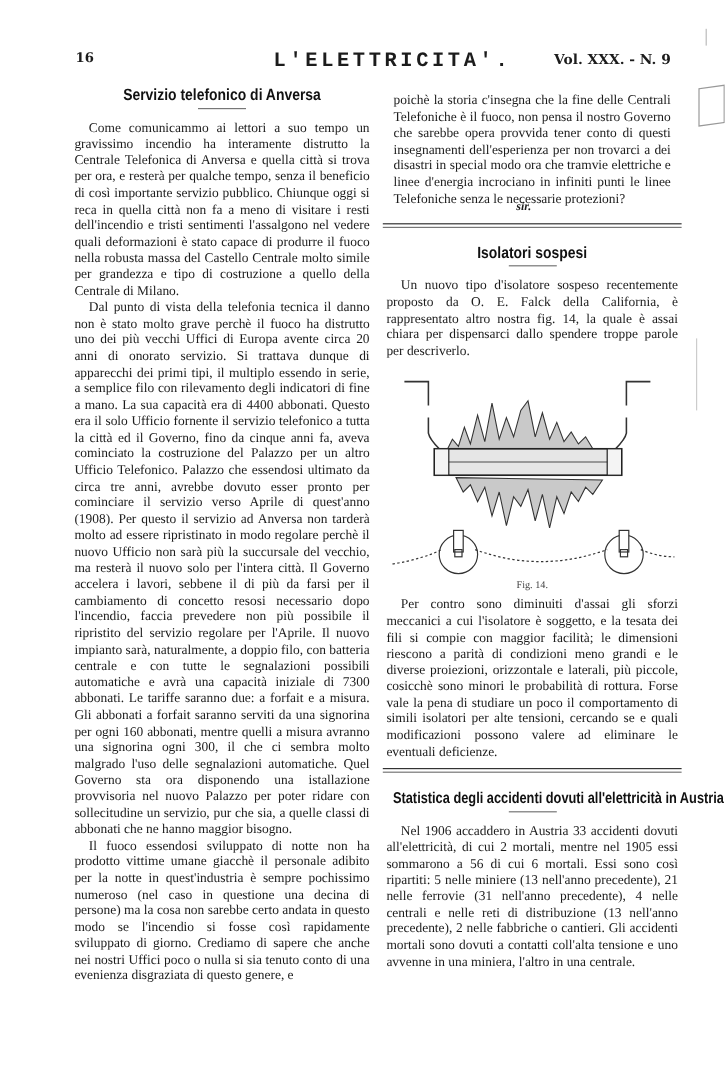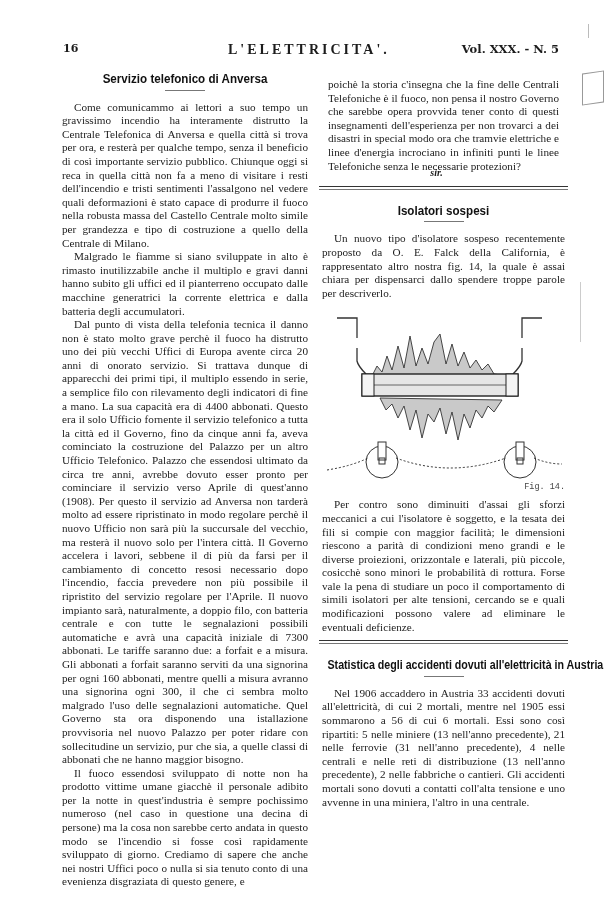--- a/index.html
+++ b/index.html
@@ -7,21 +7,21 @@
       width: 604px; height: 900px; overflow: hidden;
       background: #ffffff; position: relative;
       font-family: "Liberation Serif", "DejaVu Serif", serif;
       color: #1c1c1c;
     }
     .page { position: absolute; left: 0; top: 12px; width: 532px; height: 900px; }
 
     
     .run-head { position: absolute; top: 30px; left: 63px; width: 500px; height: 16px; font-size: 12px; font-weight: bold; }
     .pg-num { position: absolute; left: 0; top: 0; font-family: "DejaVu Serif", serif; font-size: 11px; }
-    .journal { position: absolute; left: 165px; top: 0; letter-spacing: 3px; font-family: Liberation Serif, serif; font-size: 14px; }
+    .journal { position: absolute; left: 165px; top: 0; letter-spacing: 3px; font-family: Liberation Mono, monospace; font-size: 17px; }
     .vol { position: absolute; right: 4px; top: 0; font-family: "DejaVu Serif", serif; font-size: 11.5px; }
 
     
     .col { position: absolute; top: 60px; font-size: 11.2px; line-height: 13.6px; text-align: justify; }
     .col-left { left: 62px; width: 246px; }
     .col-right { left: 322px; width: 243px; }
 
     .heading {
       font-family: "Liberation Sans", "DejaVu Sans", sans-serif;
       font-weight: bold; text-align: center; font-size: 13.5px;
@@ -32,41 +32,40 @@
     .heading-rule { width: 40px; height: 1px; background: #777; margin: 4px auto 10px auto; }
 
     p.para { margin: 0; text-indent: 12px; }
     p.cont { margin: 6px; text-indent: 0; }
     .sig { text-align: center; font-style: italic; font-weight: bold; font-size: 10px; margin-top: -13px; padding-right: 14px; }
 
     .sep { height: 2px; border-top: 1.5px solid #333; border-bottom: 0.5px solid #777; margin: 6px -3px 14px -3px; }
 
     .figure { position: relative; width: 243px; height: 190px; margin: 6px 0 2px 0; }
     .figure svg { position: absolute; left: 0; top: 0; }
-    .fig-caption { position: absolute; left: 0; width: 100%; top: 175px; text-align: right; font-size: 8.5px; color: #444; font-family: Liberation Mono, monospace; }
+    .fig-caption { position: absolute; left: 0; width: 100%; top: 175px; text-align: center; font-size: 8.5px; color: #444; }
 
     
     .edge-strip { position: absolute; left: 578px; top: 0; width: 26px; height: 900px; }
   </style>
 </head>
 <body>
 
 <div class="page">
 
   <div class="run-head">
     <span class="pg-num">16</span>
     <span class="journal">L'ELETTRICITA'.</span>
-    <span class="vol">Vol. XXX. - N. 5</span>
+    <span class="vol">Vol. XXX. - N. 9</span>
   </div>
 
   <div class="col col-left">
     <h2 class="heading">Servizio telefonico di Anversa</h2>
     <div class="heading-rule"></div>
     <p class="para">Come comunicammo ai lettori a suo tempo un gravissimo incendio ha interamente distrutto la Centrale Telefonica di Anversa e quella città si trova per ora, e resterà per qualche tempo, senza il beneficio di così importante servizio pubblico. Chiunque oggi si reca in quella città non fa a meno di visitare i resti dell'incendio e tristi sentimenti l'assalgono nel vedere quali deformazioni è stato capace di produrre il fuoco nella robusta massa del Castello Centrale molto simile per grandezza e tipo di costruzione a quello della Centrale di Milano.</p>
-    <p class="para">Malgrado le fiamme si siano sviluppate in alto è rimasto inutilizzabile anche il multiplo e gravi danni hanno subito gli uffici ed il pianterreno occupato dalle macchine generatrici la corrente elettrica e dalla batteria degli accumulatori.</p>
     <p class="para">Dal punto di vista della telefonia tecnica il danno non è stato molto grave perchè il fuoco ha distrutto uno dei più vecchi Uffici di Europa avente circa 20 anni di onorato servizio. Si trattava dunque di apparecchi dei primi tipi, il multiplo essendo in serie, a semplice filo con rilevamento degli indicatori di fine a mano. La sua capacità era di 4400 abbonati. Questo era il solo Ufficio fornente il servizio telefonico a tutta la città ed il Governo, fino da cinque anni fa, aveva cominciato la costruzione del Palazzo per un altro Ufficio Telefonico. Palazzo che essendosi ultimato da circa tre anni, avrebbe dovuto esser pronto per cominciare il servizio verso Aprile di quest'anno (1908). Per questo il servizio ad Anversa non tarderà molto ad essere ripristinato in modo regolare perchè il nuovo Ufficio non sarà più la succursale del vecchio, ma resterà il nuovo solo per l'intera città. Il Governo accelera i lavori, sebbene il di più da farsi per il cambiamento di concetto resosi necessario dopo l'incendio, faccia prevedere non più possibile il ripristito del servizio regolare per l'Aprile. Il nuovo impianto sarà, naturalmente, a doppio filo, con batteria centrale e con tutte le segnalazioni possibili automatiche e avrà una capacità iniziale di 7300 abbonati. Le tariffe saranno due: a forfait e a misura. Gli abbonati a forfait saranno serviti da una signorina per ogni 160 abbonati, mentre quelli a misura avranno una signorina ogni 300, il che ci sembra molto malgrado l'uso delle segnalazioni automatiche. Quel Governo sta ora disponendo una istallazione provvisoria nel nuovo Palazzo per poter ridare con sollecitudine un servizio, pur che sia, a quelle classi di abbonati che ne hanno maggior bisogno.</p>
     <p class="para">Il fuoco essendosi sviluppato di notte non ha prodotto vittime umane giacchè il personale adibito per la notte in quest'industria è sempre pochissimo numeroso (nel caso in questione una decina di persone) ma la cosa non sarebbe certo andata in questo modo se l'incendio si fosse così rapidamente sviluppato di giorno. Crediamo di sapere che anche nei nostri Uffici poco o nulla si sia tenuto conto di una evenienza disgraziata di questo genere, e</p>
   </div>
 
   <div class="col col-right">
     <p class="cont">poichè la storia c'insegna che la fine delle Centrali Telefoniche è il fuoco, non pensa il nostro Governo che sarebbe opera provvida tener conto di questi insegnamenti dell'esperienza per non trovarci a dei disastri in special modo ora che tramvie elettriche e linee d'energia incrociano in infiniti punti le linee Telefoniche senza le necessarie protezioni?</p>
     <div class="sig">sir.</div>
 
     <div class="sep"></div>
 

